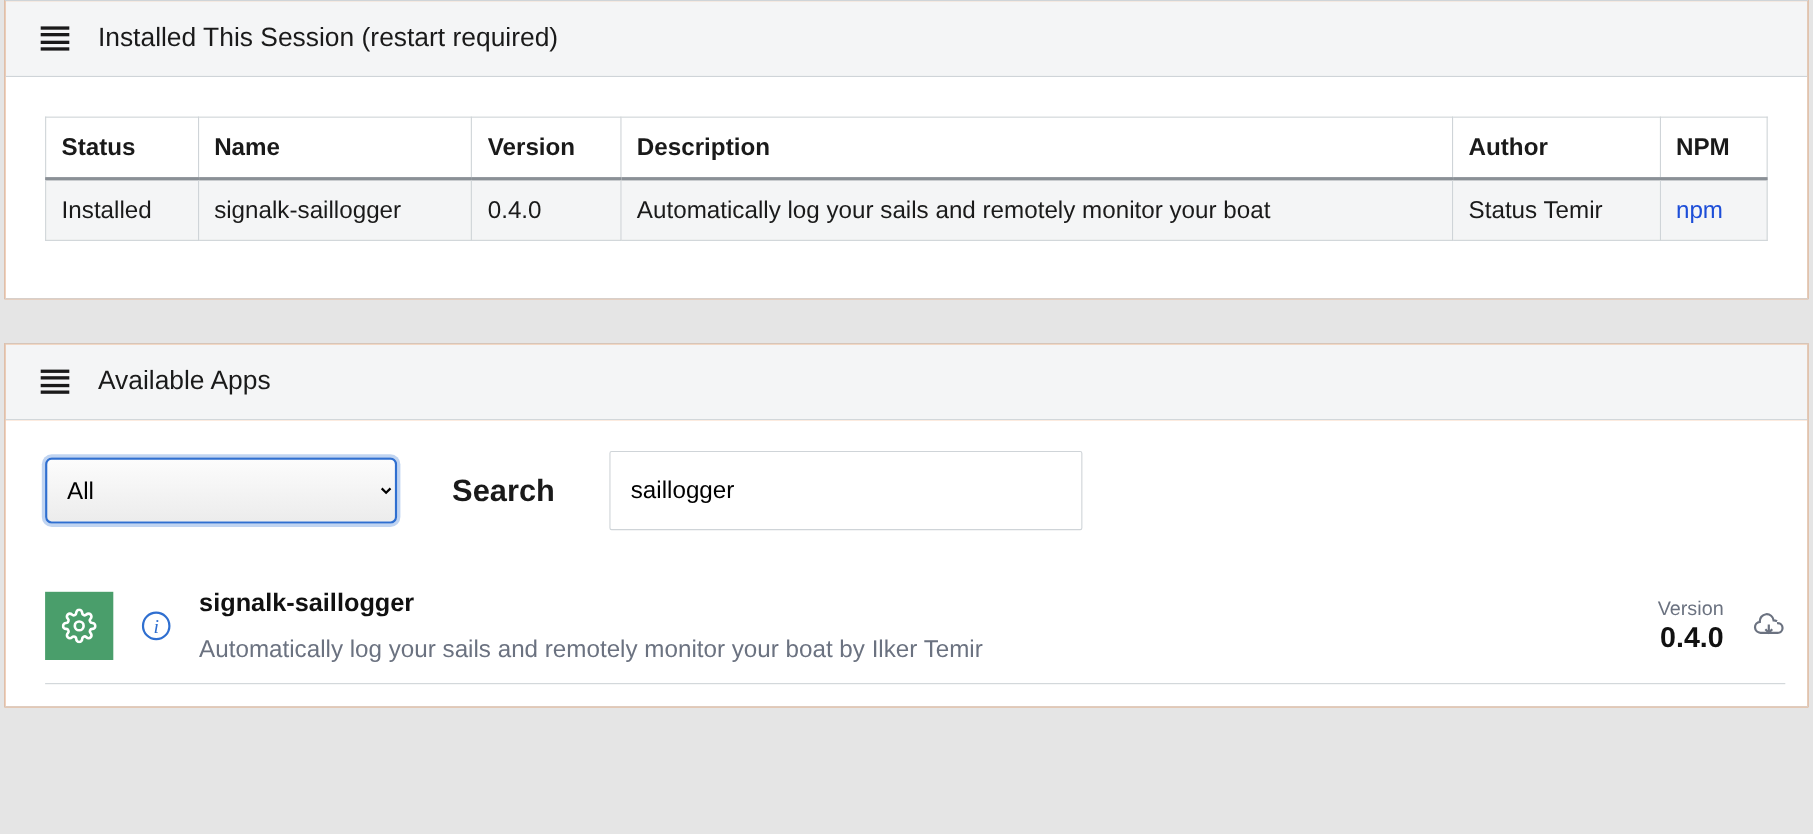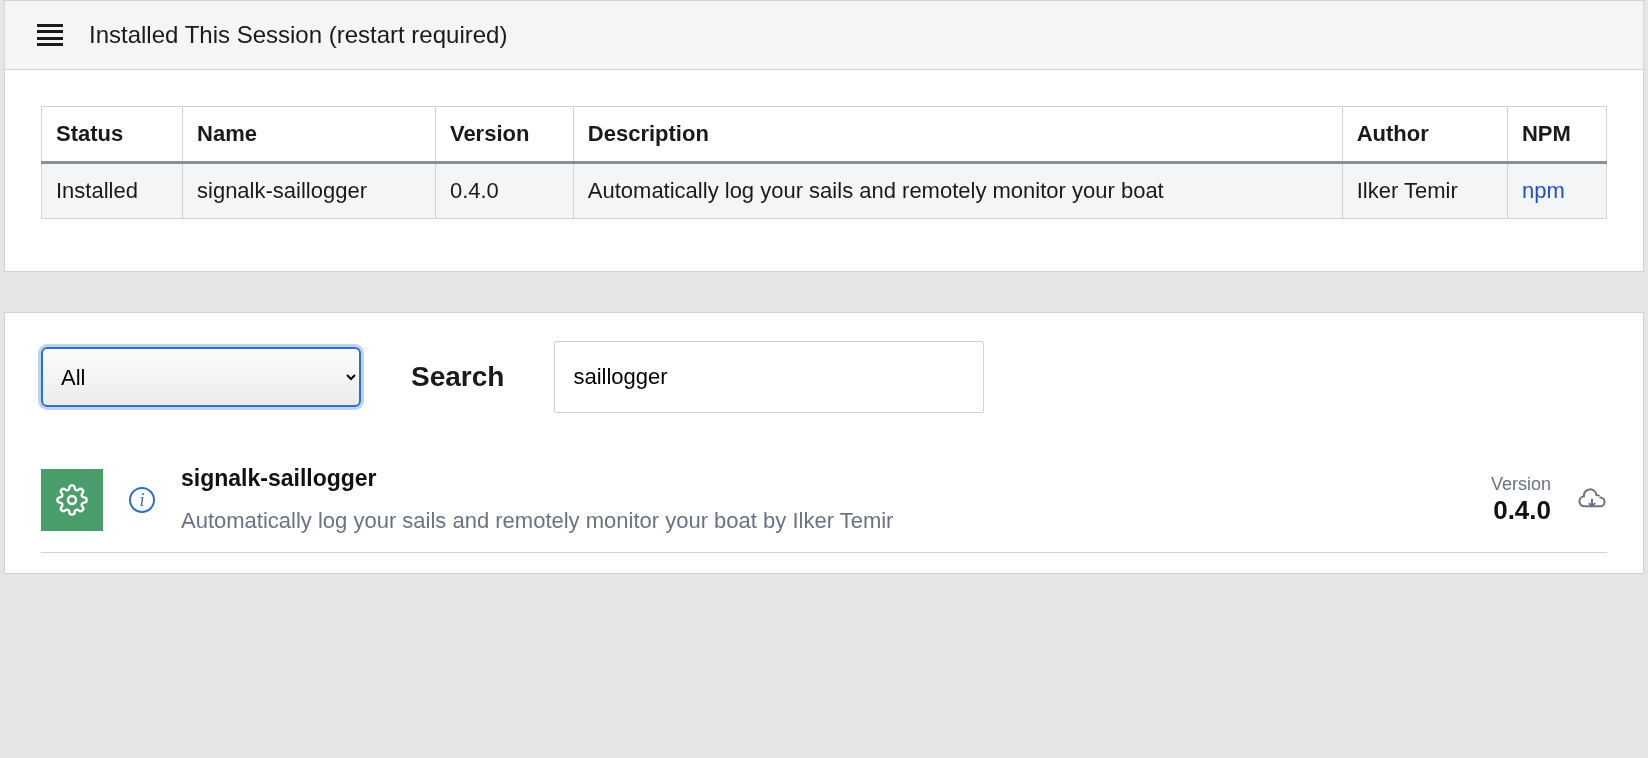--- a/index.html
+++ b/index.html
@@ -24,21 +24,21 @@
     padding: 20px 32px;
     display: flex;
     align-items: center;
     gap: 26px;
     font-size: 24px;
   }
   .panel-body {
     background: #fff;
     padding: 36px 36px 52px 36px;
   }
-  .panel-body.tight { padding: 28px 36px 20px 36px; }
+  .panel-body.tight { padding: 28px 20px 20px 36px; }
 
   .menu-icon {
     width: 26px;
     height: 22px;
     display: flex;
     flex-direction: column;
     justify-content: space-between;
   }
   .menu-icon span {
     display: block;
@@ -188,31 +188,40 @@
             <th>Author</th>
             <th>NPM</th>
           </tr>
         </thead>
         <tbody>
           <tr>
             <td>Installed</td>
             <td>signalk-saillogger</td>
             <td>0.4.0</td>
             <td>Automatically log your sails and remotely monitor your boat</td>
-            <td>Ilker Temir</td>
+            <td>Status Temir</td>
             <td>
               <a href="#" class="npm">npm</a>
             </td>
           </tr>
         </tbody>
       </table>
     </div>
   </div>
 
   <div class="panel">
+    <div class="panel-header">
+      <div class="menu-icon">
+          <span></span>
+          <span></span>
+          <span></span>
+          <span></span>
+        </div>
+      <span>Available Apps</span>
+    </div>
     <div class="panel-body tight">
 
       <div class="filter-row">
         <select class="filter">
           <option>All</option>
         </select>
         <span class="search-label">Search</span>
         <input type="text" class="search" value="saillogger" style="">
       </div>
 

